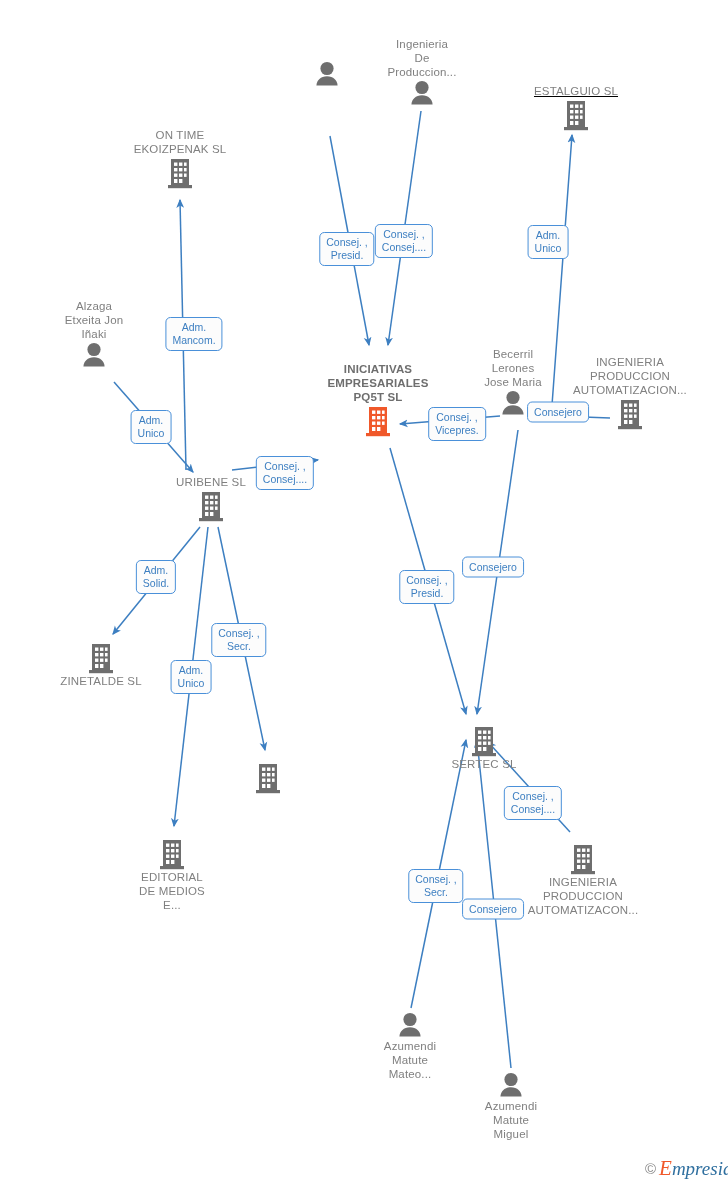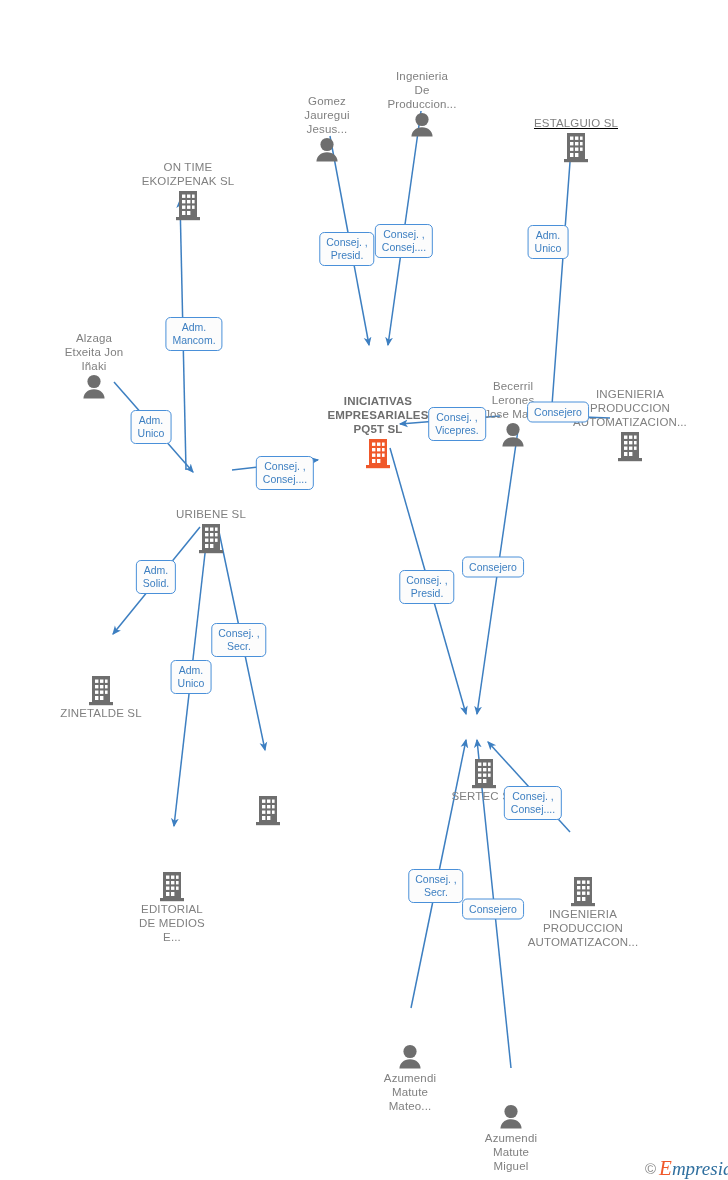--- a/index.html
+++ b/index.html
@@ -23,21 +23,20 @@
     top: 0;
     width: 728px;
     height: 1180px;
     pointer-events: none;
   }
   .node {
     position: absolute;
     transform: translate(-50%, 0);
     text-align: center;
     width: 130px;
-    margin-top: 32px;
   }
   .node-label {
     font-size: 11.5px;
     line-height: 14px;
     color: #808080;
     letter-spacing: 0.15px;
     white-space: pre-line;
   }
   .node-label.strong {
     font-weight: bold;
@@ -101,21 +100,21 @@
         <path d="M200,527 L156.5,580.5 L113,634" stroke="#3d7fc1" stroke-width="1.5" fill="none" marker-end="url(#arrow)"></path>
         <path d="M208,527 L191,676.5 L174,826" stroke="#3d7fc1" stroke-width="1.5" fill="none" marker-end="url(#arrow)"></path>
         <path d="M218,527 L241.5,638.5 L265,750" stroke="#3d7fc1" stroke-width="1.5" fill="none" marker-end="url(#arrow)"></path>
         <path d="M411,1008 L438.5,874 L466,740" stroke="#3d7fc1" stroke-width="1.5" fill="none" marker-end="url(#arrow)"></path>
         <path d="M511,1068 L494,904 L477,740" stroke="#3d7fc1" stroke-width="1.5" fill="none" marker-end="url(#arrow)"></path>
         <path d="M570,832 L529,787 L488,742" stroke="#3d7fc1" stroke-width="1.5" fill="none" marker-end="url(#arrow)"></path>
       </g>
   </svg>
 
   <div id="nodes-layer">
-      <div class="node above" style="left: 188px; top: 126px;">
+      <div class="node above" style="left: 180px; top: 126px;">
         <div class="node-label">ON TIME
 EKOIZPENAK SL</div>
         <span class="node-icon"><svg width="28" height="32" viewBox="0 0 28 32">
             <rect x="5" y="2" width="18" height="26" fill="#6e6e6e"></rect>
             <rect x="2" y="28" width="24" height="3.2" fill="#6e6e6e"></rect>
             <g fill="#ffffff">
               <rect x="8" y="5.5" width="3.4" height="3.4"></rect>
               <rect x="13" y="5.5" width="3.4" height="3.4"></rect>
               <rect x="18" y="5.5" width="2.6" height="3.4"></rect>
               <rect x="8" y="11" width="3.4" height="3.4"></rect>
@@ -123,23 +122,20 @@
               <rect x="18" y="11" width="2.6" height="3.4"></rect>
               <rect x="8" y="16.5" width="3.4" height="3.4"></rect>
               <rect x="13" y="16.5" width="3.4" height="3.4"></rect>
               <rect x="18" y="16.5" width="2.6" height="3.4"></rect>
               <rect x="8" y="22" width="3.4" height="4"></rect>
               <rect x="13" y="22" width="3.4" height="4"></rect>
             </g>
           </svg></span>
       </div>
       <div class="node above" style="left: 327px; top: 60px;">
-        <div class="node-label">Gomez
-Jauregui
-Jesus...</div>
         <span class="node-icon"><svg width="30" height="27" viewBox="0 0 30 27">
             <circle cx="15" cy="7.5" r="6.6" fill="#6e6e6e"></circle>
             <path d="M15 15.2c-6.4 0-10.2 4.1-10.6 9.2h21.2c-0.4-5.1-4.2-9.2-10.6-9.2z" fill="#6e6e6e"></path>
           </svg></span>
       </div>
       <div class="node above" style="left: 422px; top: 35px;">
         <div class="node-label">Ingenieria
 De
 Produccion...</div>
         <span class="node-icon"><svg width="30" height="27" viewBox="0 0 30 27">

